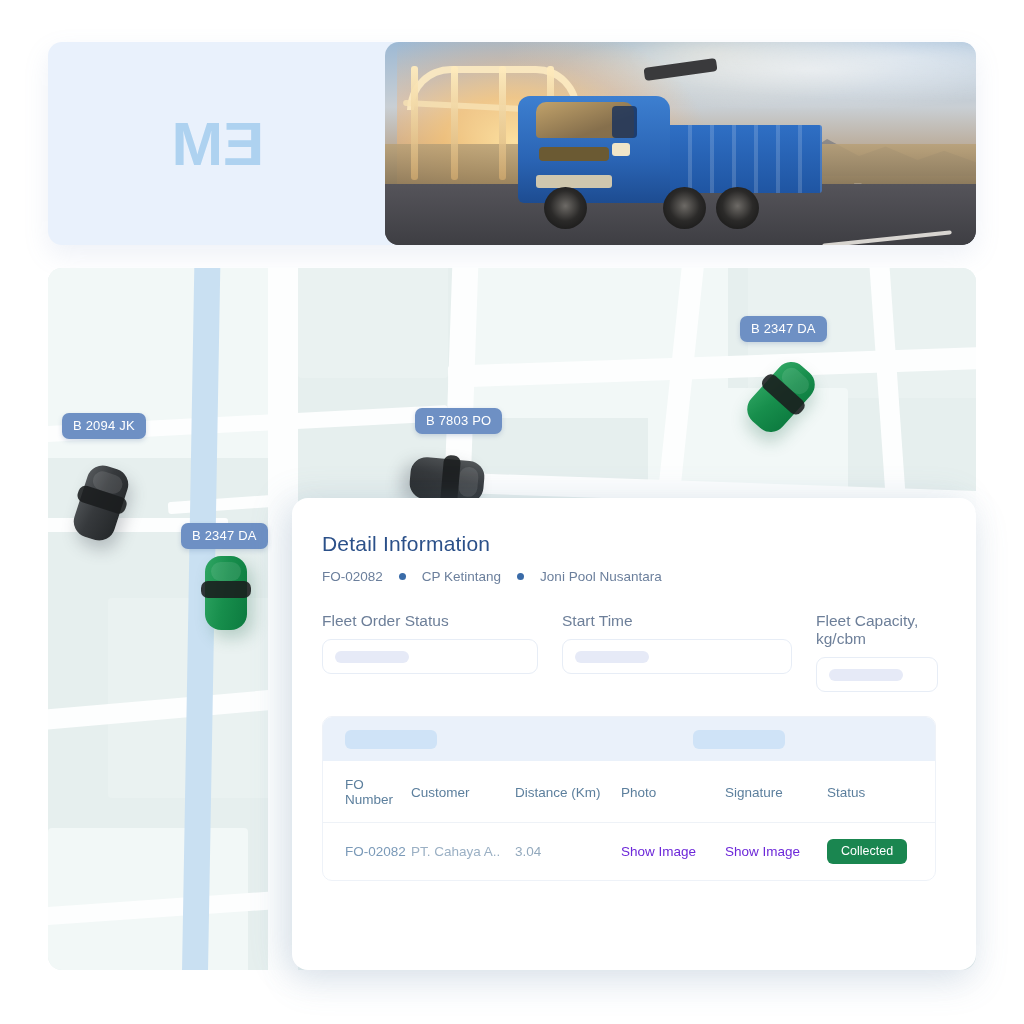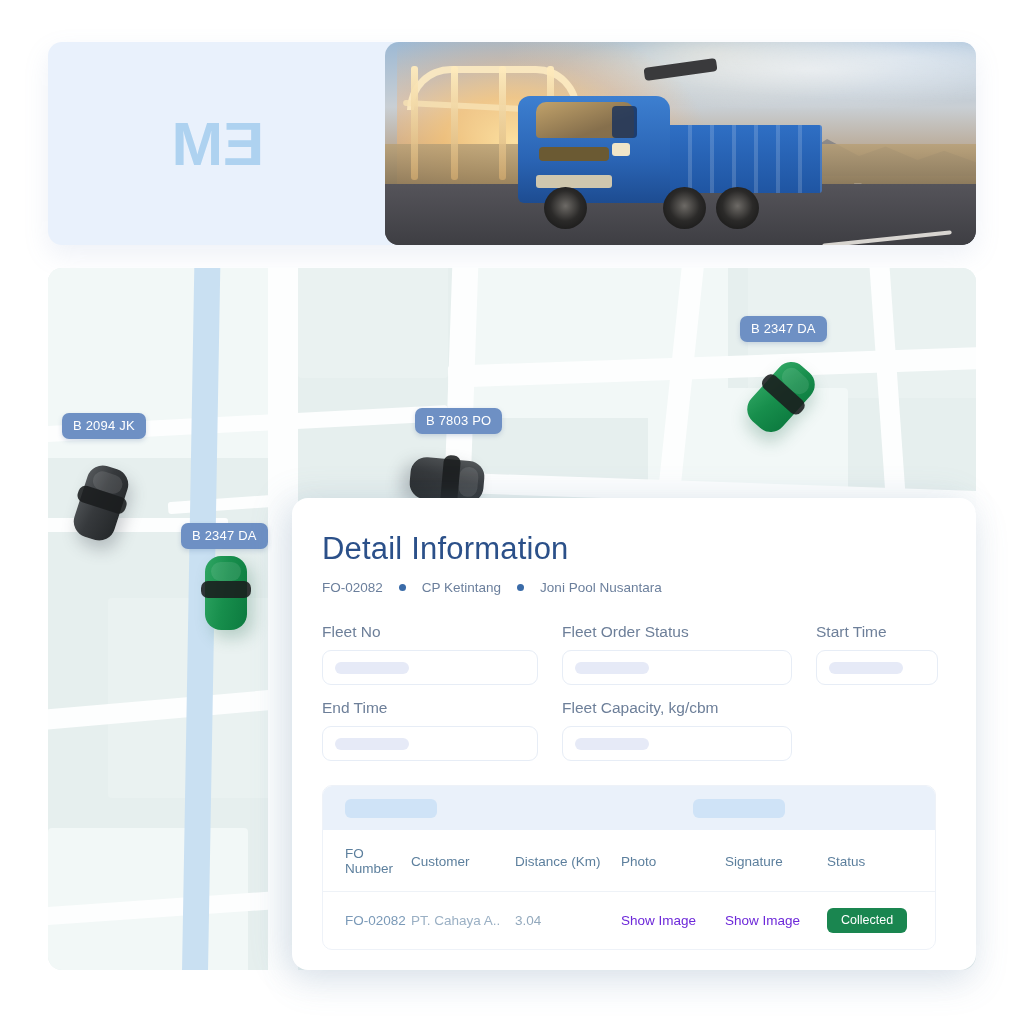--- a/index.html
+++ b/index.html
@@ -196,21 +196,21 @@
   .detail-card {
     position:absolute; left:292px; top:498px;
     width: 684px; height: 472px;
     background:#ffffff;
     border-radius: 16px;
     box-shadow: -10px 0 34px rgba(110,140,175,.16), 0 14px 34px rgba(110,140,175,.16);
     padding: 34px 38px 0 30px;
     overflow:hidden;
   }
   .card-title {
-    font-size: 31px; color:#2b5089; font-weight:400;
+    font-size: 21px; color:#2b5089; font-weight:400;
     letter-spacing:.2px; line-height:1.1;
   }
   .breadcrumb {
     display:flex; align-items:center; gap:16px;
     margin-top: 14px; font-size: 13.5px; color:#6b7f9c;
   }
   .bc-dot { width:7px; height:7px; border-radius:50%; background:#3a6ba8; display:inline-block; }
   .bc-item { white-space:nowrap; }
 
   .form-grid {
@@ -356,39 +356,27 @@
     <div class="breadcrumb">
       <span class="bc-item">FO-02082</span>
       <span class="bc-dot"></span>
       <span class="bc-item">CP Ketintang</span>
       <span class="bc-dot"></span>
       <span class="bc-item">Joni Pool Nusantara</span>
     </div>
 
     <div class="form-grid">
       <div>
-        <div class="f-label">Fleet No</div>
-        <div class="f-input">
-            <div class="skel skel-sm"></div>
-          </div>
-      </div>
-      <div>
         <div class="f-label">Fleet Order Status</div>
         <div class="f-input">
             <div class="skel skel-sm"></div>
           </div>
       </div>
       <div>
         <div class="f-label">Start Time</div>
-        <div class="f-input">
-            <div class="skel skel-sm"></div>
-          </div>
-      </div>
-      <div>
-        <div class="f-label">End Time</div>
         <div class="f-input">
             <div class="skel skel-sm"></div>
           </div>
       </div>
       <div>
         <div class="f-label">Fleet Capacity, kg/cbm</div>
         <div class="f-input">
             <div class="skel skel-sm"></div>
           </div>
       </div>

